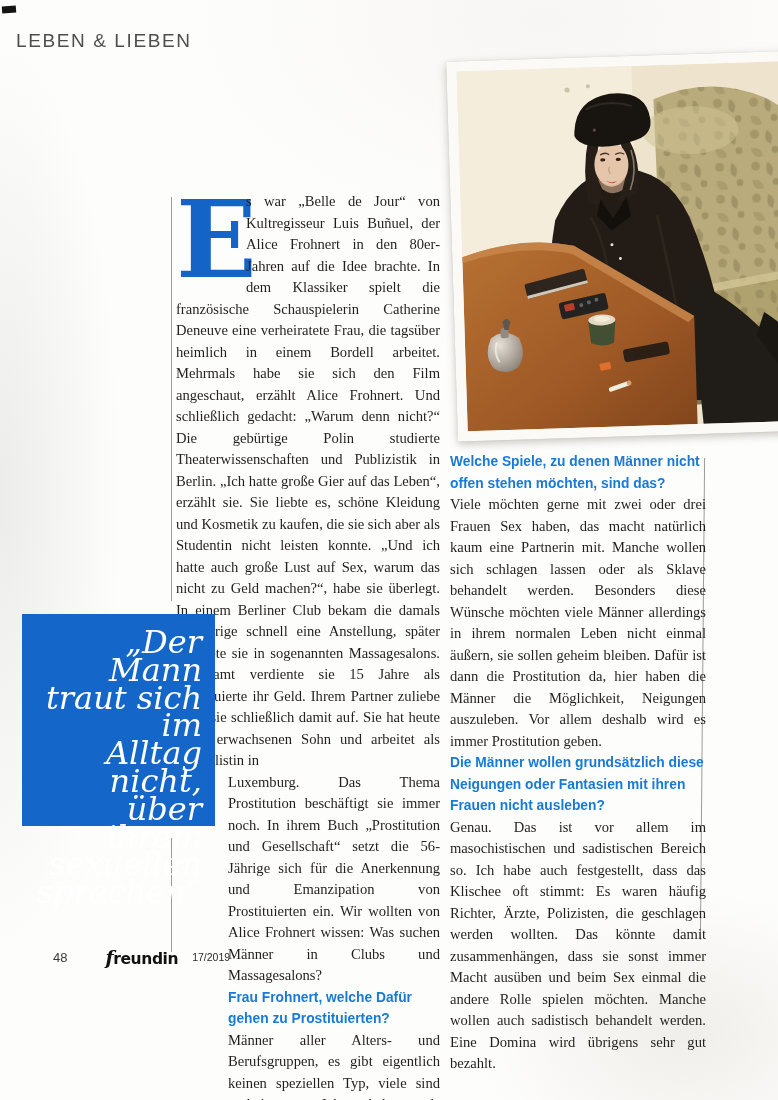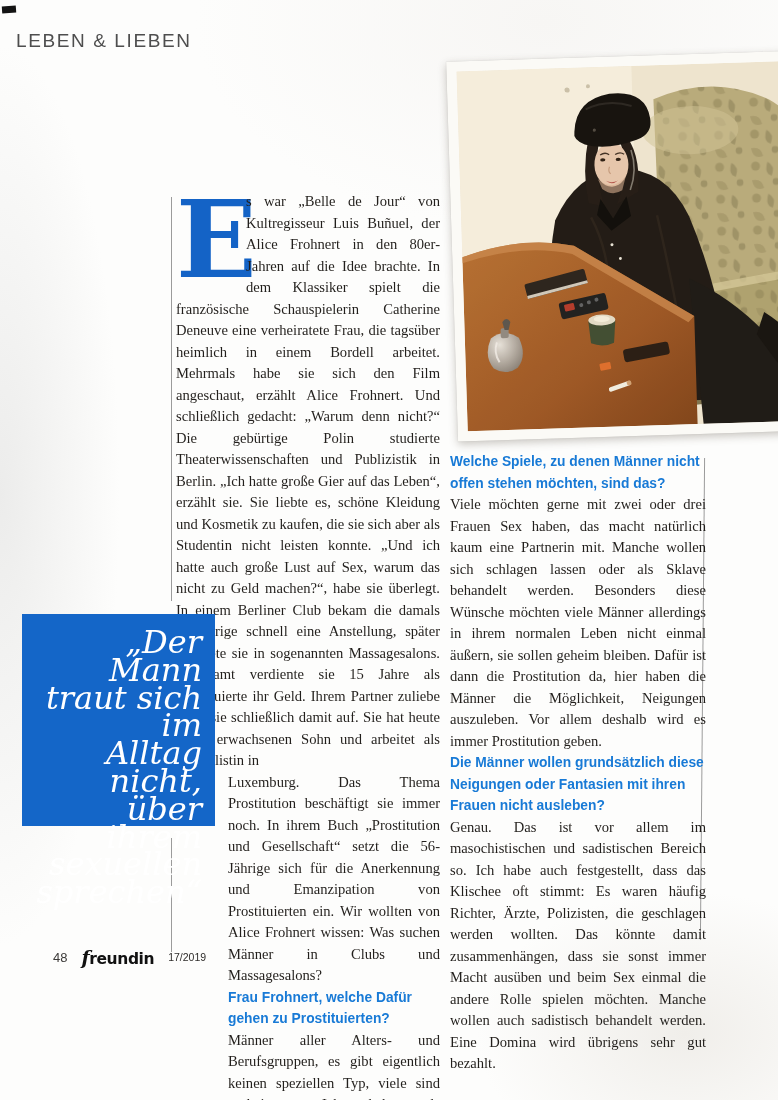--- a/index.html
+++ b/index.html
@@ -64,21 +64,21 @@
     transform:rotate(-1.8deg);
     box-shadow:0 3px 9px rgba(70,58,44,.28), 0 0 1px rgba(0,0,0,.2);
   }
   .photo svg{display:block;width:100%;height:100%;}
   
   .footer{
     position:absolute;left:53px;top:946px;
     font-family:"Liberation Sans", sans-serif;font-size:13px;color:#3c3a38;
     display:flex;align-items:center;gap:14px;
   }
-  .logo{color:#111;letter-spacing:-0.4px;}
+  .logo{color:#111;letter-spacing:-0.4px;margin-left:24px;}
   .logo .logo-f{font-family:"DejaVu Serif", serif;font-style:italic;font-weight:bold;font-size:19px;}
   .logo .logo-rest{font-family:"DejaVu Sans", sans-serif;font-weight:bold;font-size:15.5px;}
   .issue{font-size:10.5px;color:#2e2c2a;}
 </style>
 </head>
 <body>
 
 <div class="page">
 
   <div class="corner-mark"></div>

